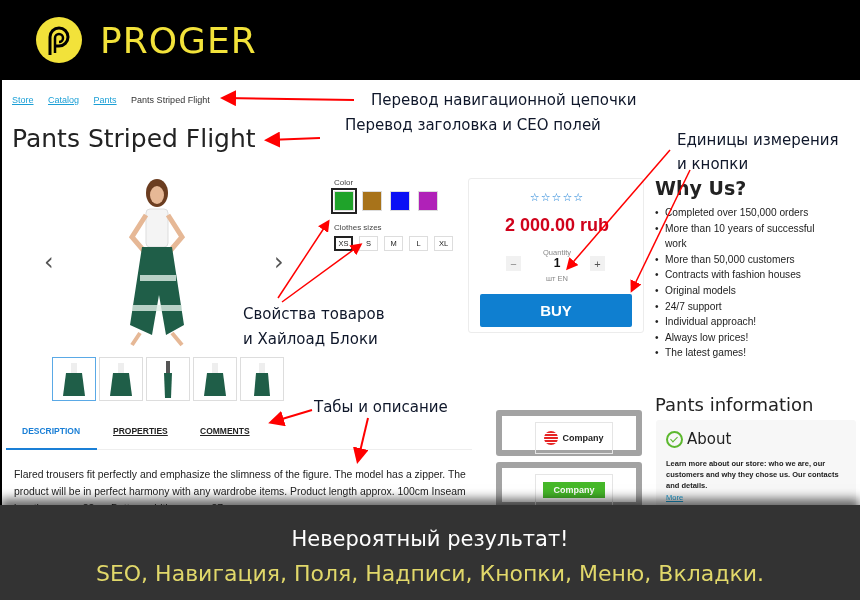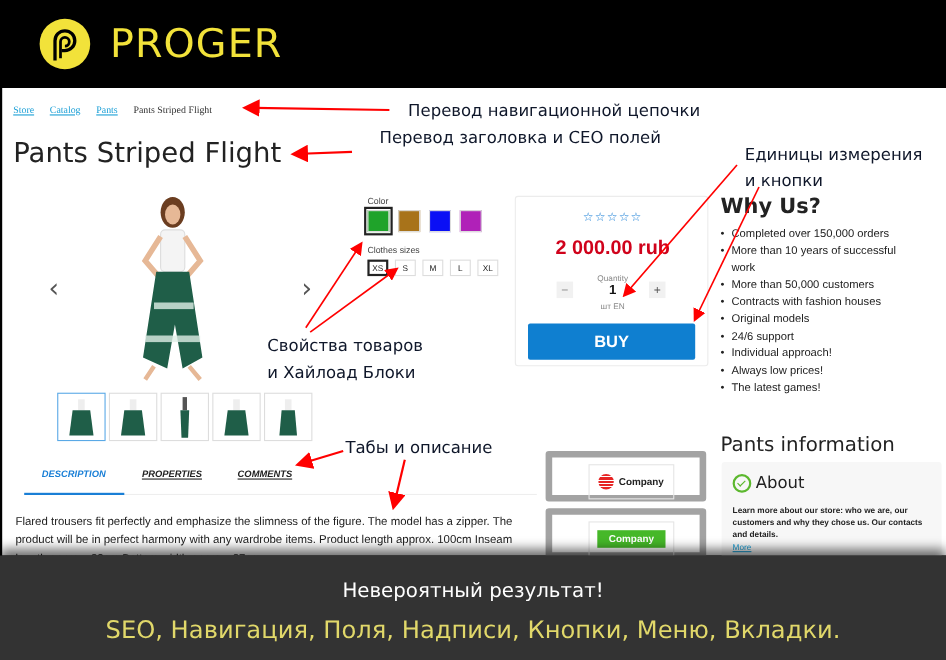--- a/index.html
+++ b/index.html
@@ -5,24 +5,24 @@
   * { box-sizing: border-box; margin: 0; padding: 0; }
   html, body { width: 860px; height: 600px; overflow: hidden; background: #000; font-family: "Liberation Sans", sans-serif; }
   .frame { position: relative; width: 704px; height: 600px; }
   .topbar { position: absolute; left: 0; top: 0; width: 860px; height: 80px; background: #000; }
   .logo { position: absolute; left: 36px; top: 17px; width: 46px; height: 46px; border-radius: 50%; background: #f2e23a; }
   .logo svg { position: absolute; left: 0; top: 0; }
   .brand { position: absolute; left: 100px; top: 20px; font-size: 36px; color: #f2e23a; letter-spacing: 1px; font-family: "DejaVu Sans", sans-serif; font-weight: normal; }
 
   .page { position: absolute; left: 2px; top: 80px; width: 858px; height: 425px; background: #fff; overflow: hidden; }
   .bottom-band { position: absolute; left: 0; top: 505px; width: 860px; height: 95px; background: #333; box-shadow: 0 -6px 10px rgba(0,0,0,0.6); }
-  .bottom-title { position: absolute; left: 0; top: 22px; width: 860px; text-align: center; color: #fff; font-size: 18px; font-family: "DejaVu Sans", sans-serif; }
+  .bottom-title { position: absolute; left: 0; top: 22px; width: 860px; text-align: center; color: #fff; font-size: 21px; font-family: "DejaVu Sans", sans-serif; }
   .bottom-sub { position: absolute; left: 0; top: 56px; width: 860px; text-align: center; color: #e1d86a; font-size: 22px; font-family: "DejaVu Sans", sans-serif; }
 
-  .crumbs { position: absolute; left: 10px; top: 15px; font-size: 9px; color: #333; font-family: Liberation Serif, serif; }
+  .crumbs { position: absolute; left: 10px; top: 15px; font-size: 9px; color: #333; }
   .crumbs a { color: #1a9fd6; text-decoration: underline; margin-right: 12px; }
   .h1 { position: absolute; left: 10px; top: 44px; font-size: 25px; color: #222; font-family: "DejaVu Sans", sans-serif; }
 
   .annot { position: absolute; color: #0f172a; font-size: 15px; white-space: nowrap; font-family: "DejaVu Sans", sans-serif; }
   svg.arrows { position: absolute; left: 0; top: 0; pointer-events: none; }
 
   .gallery-main { position: absolute; left: 100px; top: 95px; width: 110px; height: 175px; }
   .nav-arrow { position: absolute; font-size: 24px; color: #555; font-family: "DejaVu Sans", sans-serif; }
   .thumbs { position: absolute; left: 50px; top: 277px; display: flex; gap: 3px; }
   .thumb { width: 44px; height: 44px; border: 1px solid #ddd; background: #fff; position: relative; }
@@ -59,21 +59,21 @@
   .check { width: 17px; height: 17px; border-radius: 50%; border: 2.5px solid #5cb82e; position: relative; }
   .check::after { content: ""; position: absolute; left: 4px; top: 2px; width: 3px; height: 6px; border-right: 1.5px solid #5cb82e; border-bottom: 1.5px solid #5cb82e; transform: rotate(45deg); }
   .about-text { position: absolute; left: 10px; top: 38px; width: 185px; font-size: 7.5px; line-height: 11px; color: #222; font-weight: bold; }
   .about-more { position: absolute; left: 10px; top: 73px; font-size: 7.5px; color: #1a9fd6; text-decoration: underline; }
 
   .brand-box { position: absolute; left: 494px; width: 146px; height: 46px; border: 6px solid #a3a3a3; border-radius: 3px; }
   .brand-inner { position: absolute; left: 33px; top: 6px; width: 78px; height: 32px; border: 1px solid #e5e5e5; display: flex; align-items: center; justify-content: center; gap: 4px; font-size: 9px; font-weight: bold; color: #222; }
   .brand-red { width: 14px; height: 14px; border-radius: 50%; background: repeating-linear-gradient(#e62424 0 2px, #fff 2px 3px); }
   .brand-green { background: #46b829; color: #fff; padding: 3px 10px; font-size: 9px; font-weight: bold; }
 
-  .tabs { position: absolute; left: 20px; top: 338px; width: 466px; height: 32px; border-bottom: 1px solid #eee; font-style: italic; }
+  .tabs { position: absolute; left: 4px; top: 338px; width: 466px; height: 32px; border-bottom: 1px solid #eee; }
   .tab { position: absolute; top: 8px; font-size: 8.5px; font-weight: bold; color: #222; text-decoration: underline; }
   .tab.active { color: #1a7fd6; text-decoration: none; }
   .tab-underline { position: absolute; left: 0; top: 30px; width: 91px; height: 2px; background: #1a7fd6; }
   .desc { position: absolute; left: 12px; top: 386px; width: 470px; font-size: 10.4px; line-height: 17px; color: #222; }
 </style>
 </head>
 <body>
 
 <div class="frame">
 
@@ -166,21 +166,21 @@
     </div>
 
     <div class="why">
       <h2>Why Us?</h2>
       <ul>
         <li>Completed over 150,000 orders</li>
         <li>More than 10 years of successful work</li>
         <li>More than 50,000 customers</li>
         <li>Contracts with fashion houses</li>
         <li>Original models</li>
-        <li>24/6 support</li>
+        <li>24/7 support</li>
         <li>Individual approach!</li>
         <li>Always low prices!</li>
         <li>The latest games!</li>
       </ul>
     </div>
 
     <div class="useful">Pants information</div>
     <div class="about-card">
       <div class="about-title">
         <span class="check"></span>

